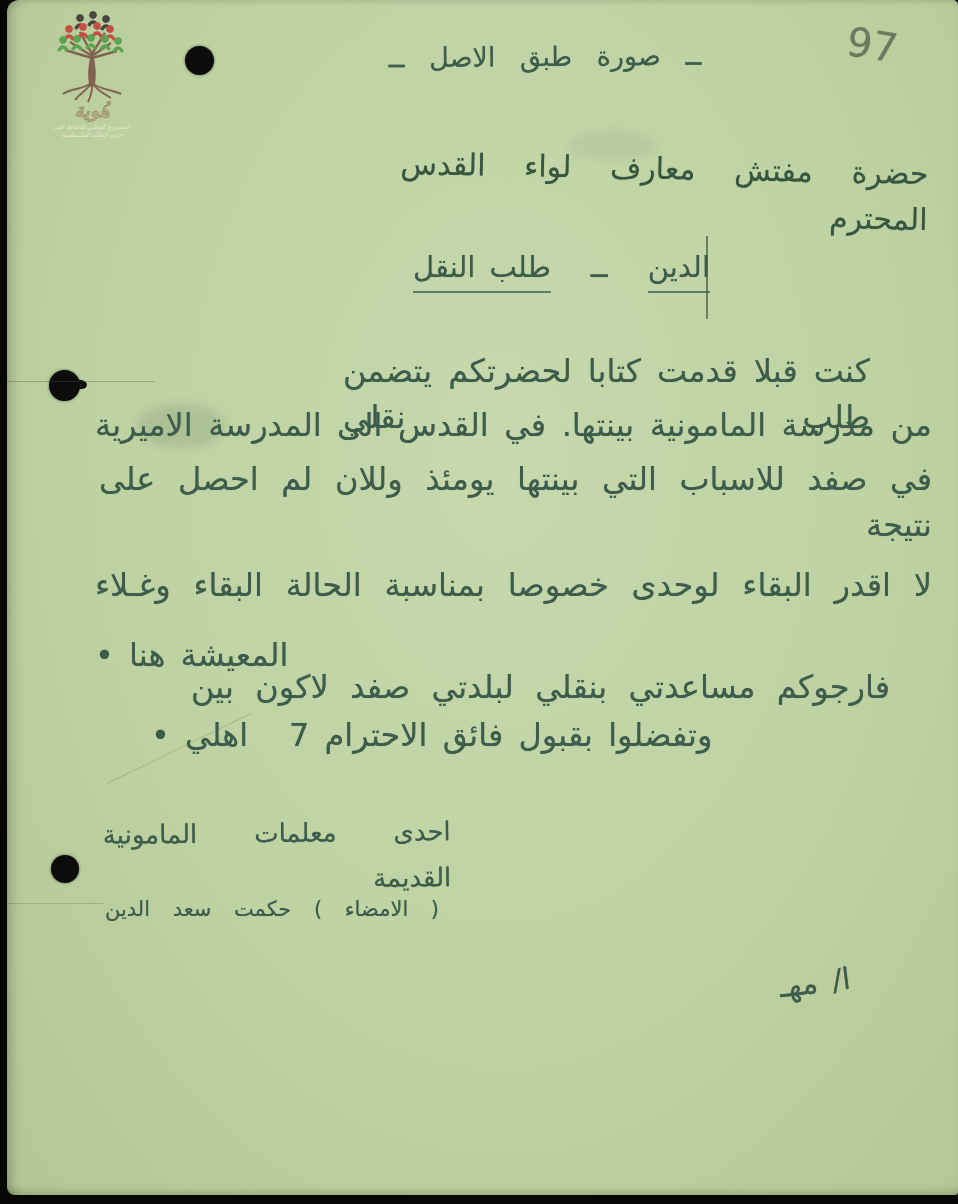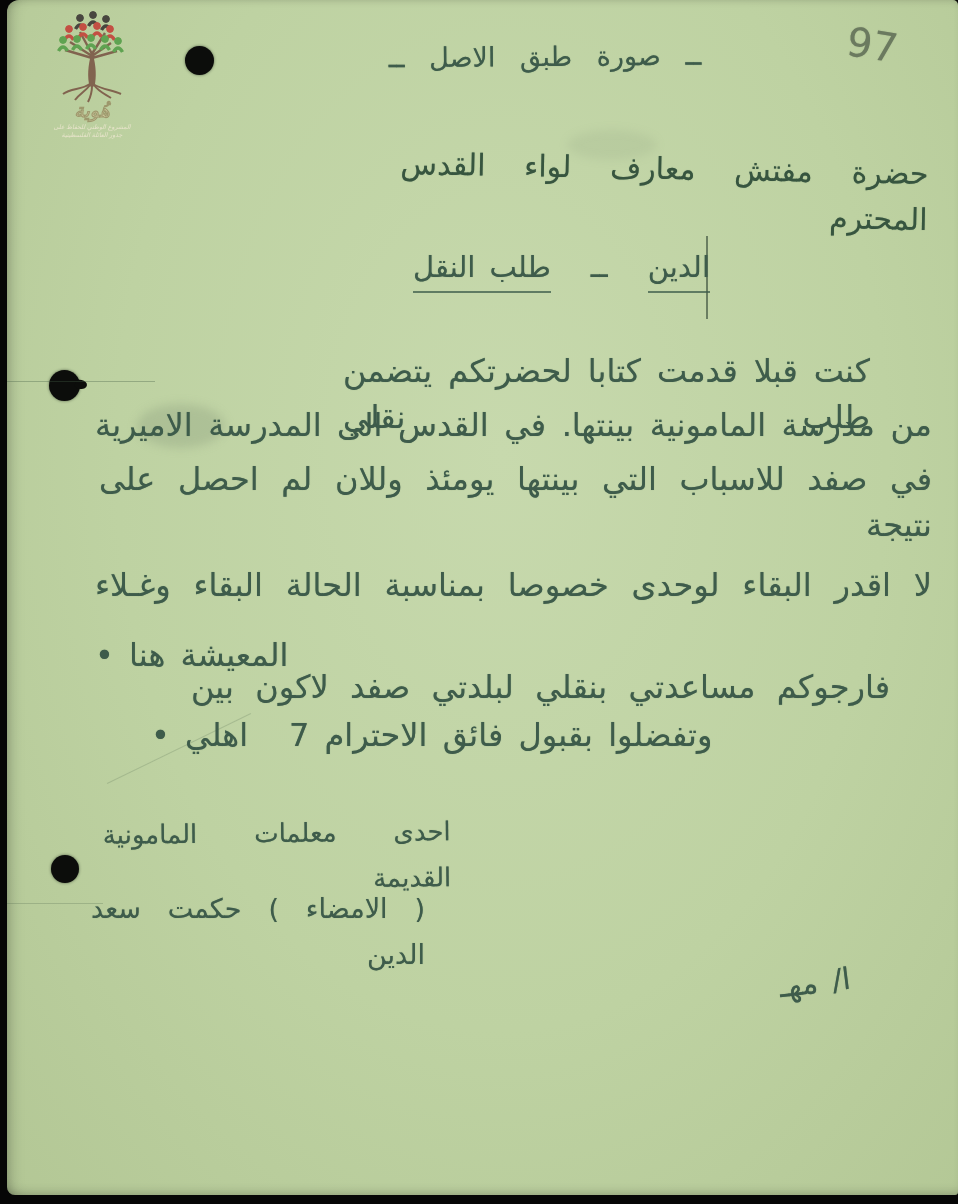--- a/index.html
+++ b/index.html
@@ -114,17 +114,17 @@
   <div class="line ink just" style="left:92px;right:26px;top:456px;">في صفد للاسباب التي بينتها يومئذ وللان لم احصل على نتيجة</div>
   <div class="line ink just" style="left:88px;right:26px;top:562px;">لا اقدر البقاء لوحدى خصوصا بمناسبة الحالة البقاء وغـلاء</div>
   <div class="line ink" style="left:88px;top:632px;">المعيشة هنا •</div>
   <div class="line ink just" style="left:88px;right:26px;top:664px;padding-right:42px;padding-left:96px;">فارجوكم مساعدتي بنقلي لبلدتي صفد لاكون بين</div>
   <div style="position:absolute;top:712px;left:0;right:0;height:46px;">
     <span class="line ink" style="left:100px;top:0;margin-left:44px;">اهلي •</span>
     <span class="line ink" style="left:282px;top:0;">وتفضلوا بقبول فائق الاحترام 7</span>
   </div>
 
   <div class="line ink just" style="left:96px;top:810px;width:348px;font-size:26px;transform:rotate(-.6deg);">احدى معلمات المامونية القديمة</div>
-  <div class="line ink just" style="left:84px;top:886px;width:334px;font-size:27px;">( الامضاء )  حكمت سعد الدين</div>
+  <div class="line ink just" style="left:98px;top:886px;width:334px;font-size:21px;">( الامضاء )  حكمت سعد الدين</div>
 
   <div class="line ink" style="left:772px;top:960px;font-size:30px;transform:rotate(-7deg);">ا/ مهـ</div>
 
 </div>
 
 </body></html>

